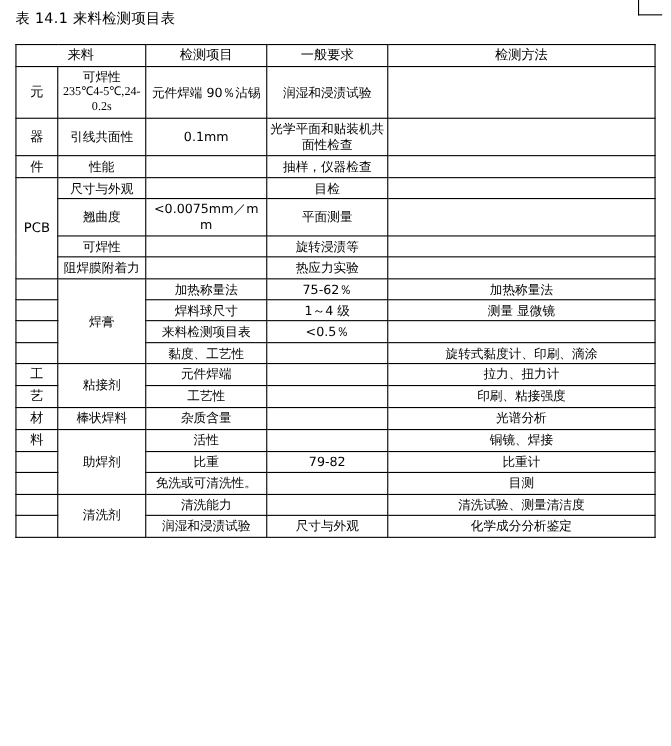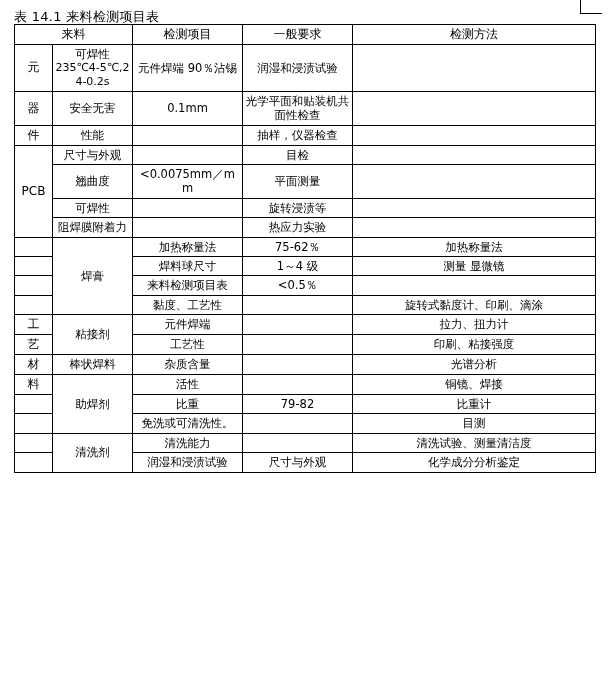--- a/index.html
+++ b/index.html
@@ -35,21 +35,21 @@
     position: absolute;
     left: 14px;
     top: 8px;
     font-size: 13px;
     font-family: "DejaVu Sans", sans-serif;
     letter-spacing: 0.3px;
   }
   table.matrix {
     position: absolute;
     left: 14px;
-    top: 24px;
+    top: 40px;
     width: 581px;
     border-collapse: collapse;
     table-layout: fixed;
     font-size: 11.5px;
     font-family: "DejaVu Sans", sans-serif;
   }
   table.matrix td {
     border: 1px solid #000000;
     text-align: center;
     vertical-align: middle;
@@ -68,21 +68,21 @@
   }
   td.blank {
     padding: 0;
   }
   .c1 { width: 38px; }
   .c2 { width: 80px; }
   .c3 { width: 110px; }
   .c4 { width: 110px; }
   .c5 { width: 243px; }
   .two-line { line-height: 1.3; }
-  .small { font-size: 11px; }
+  .small { font-size: 11px; font-family: Liberation Serif, serif; }
 </style>
 </head>
 <body>
 
 <div class="page">
 
   <div class="corner-mark"></div>
 
   <div class="caption">表 14.1 来料检测项目表</div>
 
@@ -108,21 +108,21 @@
         <td class="sub two-line">
           <div>可焊性</div>
           <div class="small">235℃4-5℃,24-0.2s</div>
         </td>
         <td class="sub">元件焊端 90％沾锡</td>
         <td class="sub">润湿和浸渍试验</td>
         <td class="sub blank"></td>
       </tr>
       <tr>
         <td class="grp">器</td>
-        <td class="sub">安全无害</td>
+        <td class="sub">引线共面性</td>
         <td class="sub">0.1mm</td>
         <td class="sub">光学平面和贴装机共面性检查</td>
         <td class="sub blank"></td>
       </tr>
       <tr>
         <td class="grp">件</td>
         <td class="sub">性能</td>
         <td class="sub"></td>
         <td class="sub">抽样，仪器检查</td>
         <td class="sub blank"></td>

